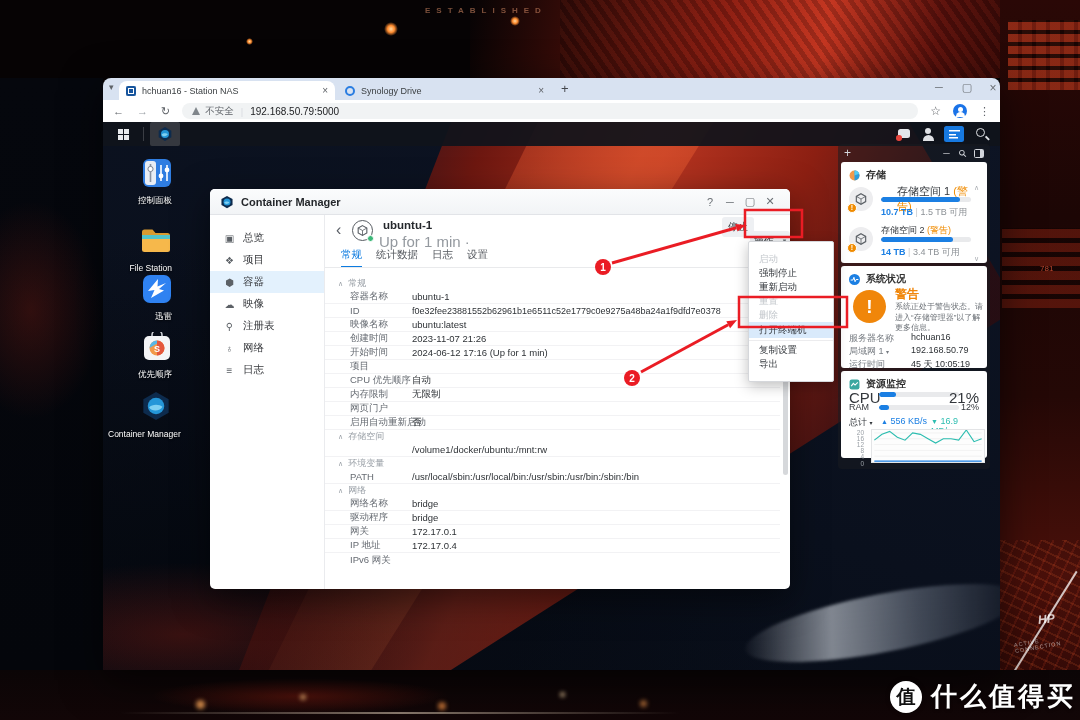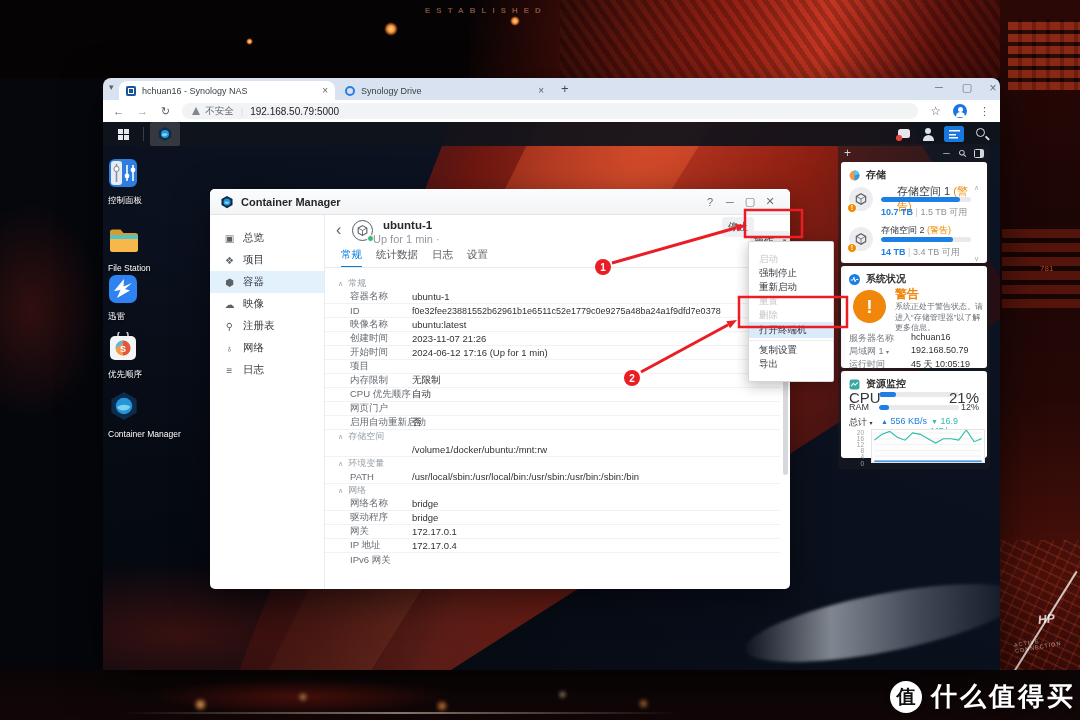--- a/index.html
+++ b/index.html
@@ -14,21 +14,21 @@
 #browser{left:103px;top:78px;width:897px;height:592px;background:#d8e2f1;border-radius:8px 8px 0 0;box-shadow:0 10px 40px rgba(0,0,0,.6)}
 .tab{top:3px;height:19px;border-radius:8px 8px 0 0;display:flex;align-items:center;padding:0 7px;font-size:9px;color:#3c4043;white-space:nowrap}
 .tab .ttl{overflow:hidden;text-overflow:ellipsis;flex:1}
 .tab .x{color:#5f6368;font-size:10px;margin-left:6px}
 #addressbar{top:22px;left:0;right:0;height:22px;background:#fff;display:flex;align-items:center;font-size:11px;color:#5f6368}
 .urlpill{height:16px;background:#f1f3f4;border-radius:9px;display:flex;align-items:center;padding:0 10px;font-size:9.5px;color:#5f6368;flex:1}
 
 #dsm{top:44px;left:0;right:0;height:548px;overflow:hidden;background:linear-gradient(200deg,#0d1424 0%,#0a101d 55%,#070c16 100%)}
 #taskbar{top:0;left:0;right:0;height:24px;background:rgba(16,19,27,.93);display:flex;align-items:center;z-index:15}
 .tb-ic{width:16px;height:16px;position:relative}
-.deskicon{width:64px;text-align:left;z-index:5}
+.deskicon{width:64px;text-align:right;z-index:5}
 .deskicon .lbl{margin-top:3px;font-size:8.5px;color:#fff;text-shadow:0 1px 2px rgba(0,0,0,.9);white-space:nowrap}
 
 #cmwin{left:107px;top:67px;width:580px;height:400px;background:#fff;border-radius:5px;box-shadow:0 10px 35px rgba(0,0,0,.5);z-index:30}
 #cmtitle{height:26px;background:linear-gradient(#fbfcfd,#f2f4f6);border-bottom:1px solid #e2e4e8;border-radius:5px 5px 0 0;display:flex;align-items:center;padding:0 10px}
 .winctl{color:#6b7075;font-size:11px;width:20px;text-align:center}
 #cmside{left:0;top:26px;bottom:0;width:115px;border-right:1px solid #eaebee;padding-top:12px}
 .sitem{height:22px;display:flex;align-items:center;padding-left:13px;font-size:10.5px;color:#37393d;gap:7px}
 .sitem .ic{width:13px;color:#5c6166;font-size:10px;text-align:center}
 .sitem.sel{background:#e3f1fd}
 #cmmain{left:115px;top:26px;right:0;bottom:0}
@@ -94,21 +94,21 @@
   <div class="abs" style="left:0;top:78px;width:103px;height:592px;background:linear-gradient(180deg,#05070d,#04060b)"></div>
   <div class="abs" style="left:0;top:200px;width:103px;height:220px;background:radial-gradient(ellipse at 30% 50%,rgba(130,30,18,.35),rgba(0,0,0,0) 70%)"></div>
 </div>
 
 <div id="browser" class="abs">
 
   <div class="abs" style="left:0;top:0;right:0;height:22px">
     <span class="abs" style="left:6px;top:4px;font-size:9px;color:#5f6368">▾</span>
     <div class="tab abs" style="left:16px;width:216px;background:#fff">
       <span style="width:10px;height:10px;border-radius:2px;background:#17559d;margin-right:6px;flex:none;display:inline-block;box-shadow:inset 0 0 0 2px #17559d,inset 0 0 0 3px #fff"></span>
-      <span class="ttl">hchuan16 - Synology NAS</span>
+      <span class="ttl">hchuan16 - Station NAS</span>
       <span class="x">×</span>
     </div>
     <div class="tab abs" style="left:235px;width:213px">
       <span style="width:10px;height:10px;border-radius:50%;border:2.5px solid #2a7de1;margin-right:6px;flex:none;display:inline-block"></span>
       <span class="ttl">Synology Drive</span>
       <span class="x">×</span>
     </div>
     <span class="abs" style="left:458px;top:3px;font-size:13px;color:#44474c">+</span>
     <span class="abs winctl" style="left:826px;top:3px">─</span>
     <span class="abs winctl" style="left:854px;top:3px">▢</span>
@@ -272,21 +272,21 @@
       <div id="cmmain" class="abs">
         <span class="abs" style="left:11px;top:6px;font-size:16px;color:#5a5f66">‹</span>
         <span class="abs" style="left:27px;top:5px;width:21px;height:21px;border:1.5px solid #565b61;border-radius:50%">
           <svg width="13" height="13" viewBox="0 0 24 24" style="position:absolute;left:2.5px;top:2.5px">
               <path d="M12 3 20 7.5v9L12 21 4 16.5v-9z" fill="none" stroke="#565b61" stroke-width="2"></path>
               <path d="M4 7.5 12 12l8-4.5M12 12v9" fill="none" stroke="#565b61" stroke-width="1.5"></path>
             </svg>
           <span style="position:absolute;right:-2px;bottom:-2px;width:7px;height:7px;border-radius:50%;background:#3cb878;border:1.5px solid #fff"></span>
         </span>
         <span class="abs" style="left:58px;top:4px;font-size:11.5px;font-weight:bold;color:#24272b">ubuntu-1</span>
-        <span class="abs" style="left:48px;top:18px;font-size:11px;color:#94999f">Up for 1 min ·</span>
+        <span class="abs" style="left:54px;top:18px;font-size:15px;color:#94999f">Up for 1 min ·</span>
         <div class="cmbtn abs" style="left:397px;top:2px;width:32px">停止</div>
         <div class="cmbtn abs" style="left:425px;top:16px;width:40px;gap:9px">
             <span>操作</span>
             <span style="font-size:7px;color:#6b7075">▾</span>
           </div>
 
         <div class="abs" style="left:16px;top:33px;display:flex;gap:14px">
           <span class="cm-tab sel">常规</span>
           <span class="cm-tab">统计数据</span>
           <span class="cm-tab">日志</span>
@@ -317,26 +317,26 @@
             </div>
           <div class="drow">
               <span class="dlabel">开始时间</span>
               <span class="dval">2024-06-12 17:16 (Up for 1 min)</span>
             </div>
           <div class="drow">
               <span class="dlabel">项目</span>
               <span class="dval"></span>
             </div>
           <div class="drow">
+              <span class="dlabel">CPU 优先顺序</span>
+              <span class="dval">自动</span>
+            </div>
+          <div class="drow">
               <span class="dlabel">内存限制</span>
               <span class="dval">无限制</span>
-            </div>
-          <div class="drow">
-              <span class="dlabel">CPU 优先顺序</span>
-              <span class="dval">自动</span>
             </div>
           <div class="drow">
               <span class="dlabel">网页门户</span>
               <span class="dval"></span>
             </div>
           <div class="drow">
               <span class="dlabel">启用自动重新启动</span>
               <span class="dval">否</span>
             </div>
           <div class="dhdr">

